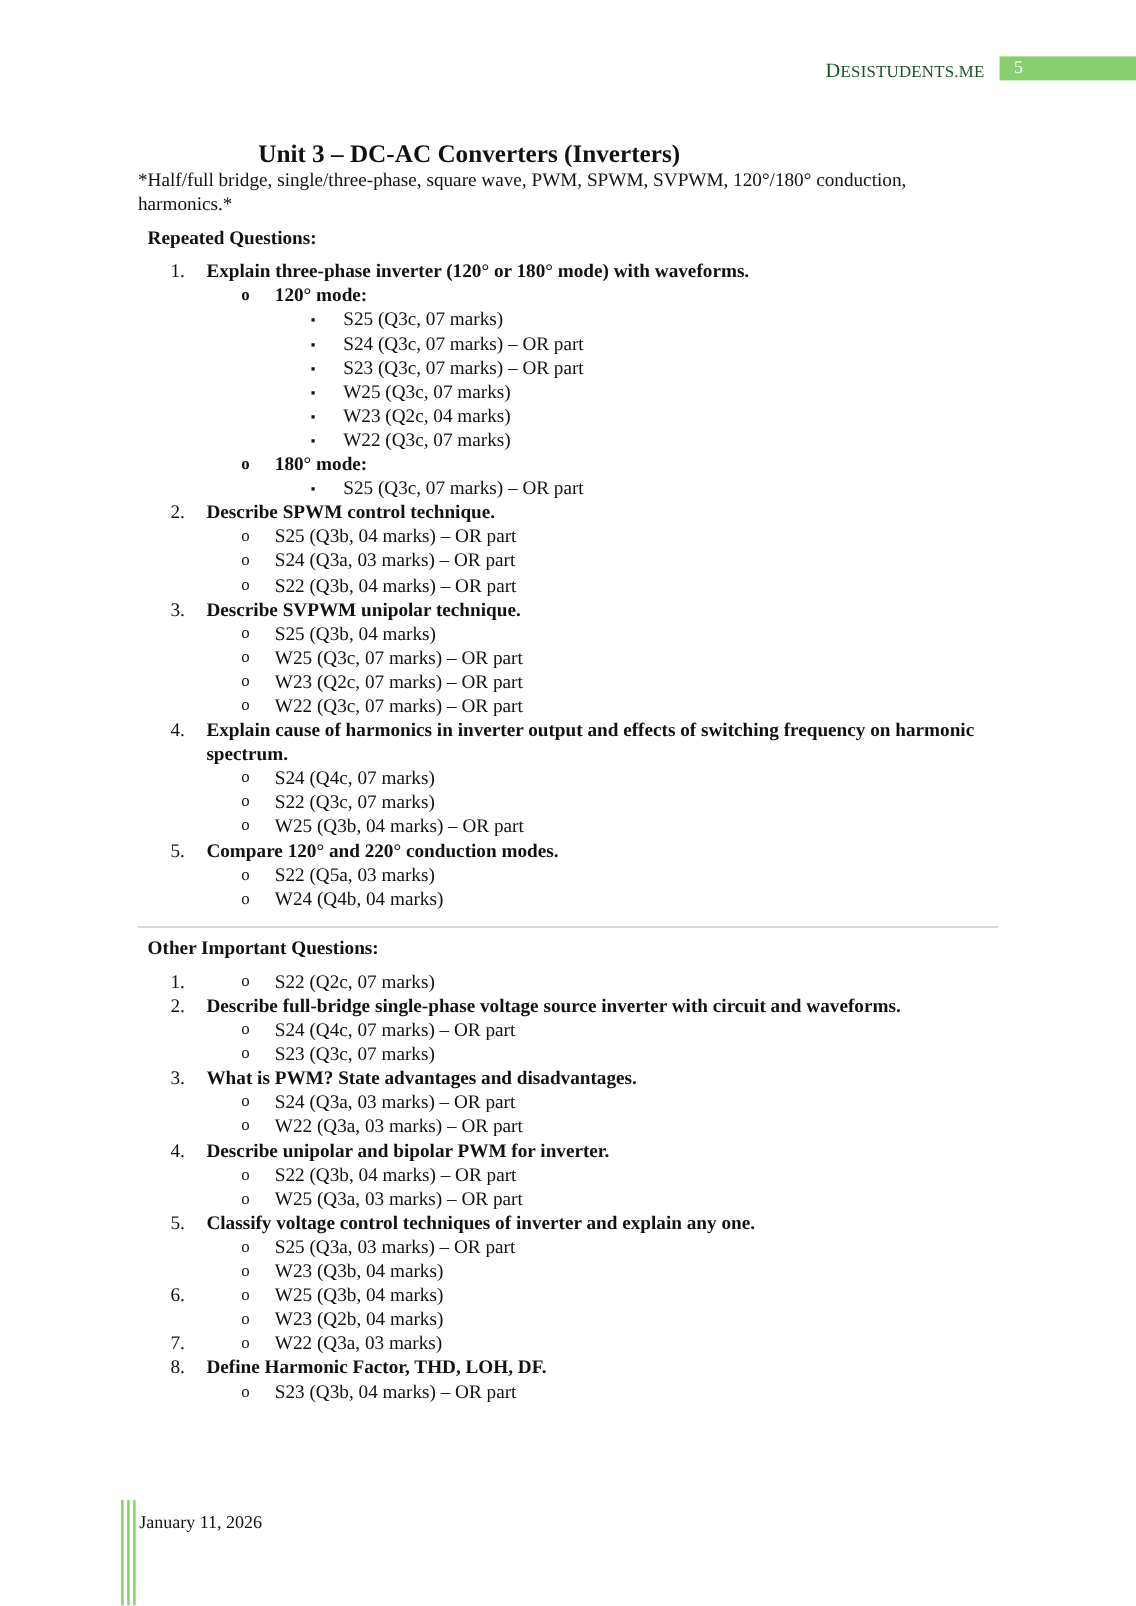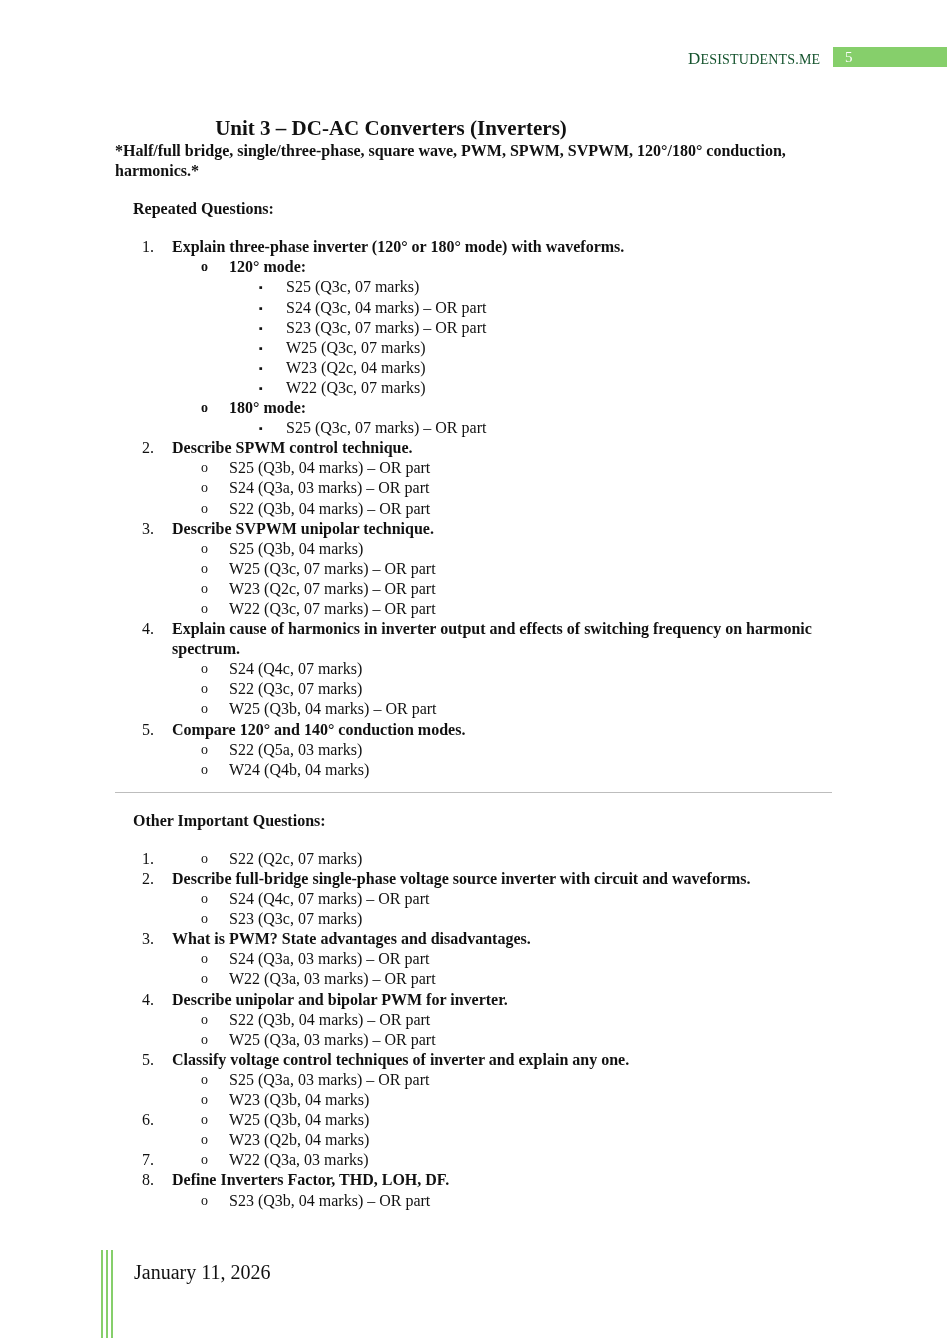--- a/index.html
+++ b/index.html
@@ -7,72 +7,72 @@
          font-family: "Liberation Serif", "DejaVu Serif", serif; color: #111; }
   .header-site { position: absolute; left: 688px; top: 49px; font-size: 14px; color: #14532d;
                  letter-spacing: 0.2px; font-variant: small-caps; }
   .header-site .cap { font-size: 17px; }
   .page-badge { position: absolute; left: 833px; top: 47px; width: 114px; height: 20px;
                 background: #86cf6b; color: #fff; font-size: 15px; line-height: 20px;
                 padding-left: 12px; box-sizing: border-box; }
   .title { position: absolute; top: 116px; left: 0; width: 782px; text-align: center;
            font-weight: bold; font-size: 21px; }
   .content { position: absolute; left: 115px; top: 141px; width: 715px; font-size: 16px; line-height: 20.1px; }
-  .subtitle { margin: 0; font-weight: bold; }
-  .section-head { font-weight: bold; margin: 18px; }
+  .subtitle { margin: 0; }
+  .section-head { font-weight: bold; margin: 8px; }
   .q-item { position: relative; padding-left: 57px; }
   .q-num { position: absolute; left: 27px; top: 0; }
   .q-text { font-weight: bold; }
   .sub { position: relative; padding-left: 114px; }
   .sub .bullet { position: absolute; left: 86px; top: 0; font-size: 14px; }
   .sub.head { font-weight: bold; }
   .subsub { position: relative; padding-left: 171px; }
   .subsub .bullet { position: absolute; left: 144px; top: 0; font-size: 11px; }
   .divider { height: 0; border-top: 1.5px solid #bdbdbd; margin: 12px 0 4px 0; width: 717px; }
   .footer-bars { position: absolute; left: 101px; top: 1250px; width: 14px; height: 88px; }
   .footer-bars span { position: absolute; top: 0; width: 2px; height: 88px; background: #86cf6b; }
-  .footer-date { position: absolute; left: 134px; top: 1261px; font-size: 20px; }
+  .footer-date { position: absolute; left: 116px; top: 1261px; font-size: 15px; }
 </style>
 </head>
 <body>
 
 <div class="header-site"><span class="cap">D</span><span>ESISTUDENTS.ME</span></div>
 <div class="page-badge">5</div>
 
 <div class="title">Unit 3 – DC-AC Converters (Inverters)</div>
 
 <div class="content">
   <p class="subtitle">*Half/full bridge, single/three-phase, square wave, PWM, SPWM, SVPWM, 120°/180° conduction, harmonics.*</p>
 
   <p class="section-head">Repeated Questions:</p>
   <div id="repeated-list">
       <div class="q-item"><span class="q-num">1.</span><span class="q-text">Explain three-phase inverter (120° or 180° mode) with waveforms.</span></div>
       <div class="sub head"><span class="bullet">o</span><span>120° mode:</span></div>
       <div class="subsub"><span class="bullet">▪</span><span>S25 (Q3c, 07 marks)</span></div>
-      <div class="subsub"><span class="bullet">▪</span><span>S24 (Q3c, 04 marks) – OR part</span></div>
+      <div class="subsub"><span class="bullet">▪</span><span>S24 (Q3c, 07 marks) – OR part</span></div>
       <div class="subsub"><span class="bullet">▪</span><span>S23 (Q3c, 07 marks) – OR part</span></div>
       <div class="subsub"><span class="bullet">▪</span><span>W25 (Q3c, 07 marks)</span></div>
       <div class="subsub"><span class="bullet">▪</span><span>W23 (Q2c, 04 marks)</span></div>
       <div class="subsub"><span class="bullet">▪</span><span>W22 (Q3c, 07 marks)</span></div>
       <div class="sub head"><span class="bullet">o</span><span>180° mode:</span></div>
       <div class="subsub"><span class="bullet">▪</span><span>S25 (Q3c, 07 marks) – OR part</span></div>
       <div class="q-item"><span class="q-num">2.</span><span class="q-text">Describe SPWM control technique.</span></div>
       <div class="sub"><span class="bullet">o</span><span>S25 (Q3b, 04 marks) – OR part</span></div>
       <div class="sub"><span class="bullet">o</span><span>S24 (Q3a, 03 marks) – OR part</span></div>
       <div class="sub"><span class="bullet">o</span><span>S22 (Q3b, 04 marks) – OR part</span></div>
       <div class="q-item"><span class="q-num">3.</span><span class="q-text">Describe SVPWM unipolar technique.</span></div>
       <div class="sub"><span class="bullet">o</span><span>S25 (Q3b, 04 marks)</span></div>
       <div class="sub"><span class="bullet">o</span><span>W25 (Q3c, 07 marks) – OR part</span></div>
       <div class="sub"><span class="bullet">o</span><span>W23 (Q2c, 07 marks) – OR part</span></div>
       <div class="sub"><span class="bullet">o</span><span>W22 (Q3c, 07 marks) – OR part</span></div>
       <div class="q-item"><span class="q-num">4.</span><span class="q-text">Explain cause of harmonics in inverter output and effects of switching frequency on harmonic spectrum.</span></div>
       <div class="sub"><span class="bullet">o</span><span>S24 (Q4c, 07 marks)</span></div>
       <div class="sub"><span class="bullet">o</span><span>S22 (Q3c, 07 marks)</span></div>
       <div class="sub"><span class="bullet">o</span><span>W25 (Q3b, 04 marks) – OR part</span></div>
-      <div class="q-item"><span class="q-num">5.</span><span class="q-text">Compare 120° and 140° conduction modes.</span></div>
+      <div class="q-item"><span class="q-num">5.</span><span class="q-text">Compare 120° and 220° conduction modes.</span></div>
       <div class="sub"><span class="bullet">o</span><span>S22 (Q5a, 03 marks)</span></div>
       <div class="sub"><span class="bullet">o</span><span>W24 (Q4b, 04 marks)</span></div>
     </div>
 
   <div class="divider"></div>
 
   <p class="section-head">Other Important Questions:</p>
   <div id="other-list">
       <div class="q-item"><span class="q-num">1.</span></div>
       <div class="sub"><span class="bullet">o</span><span>S22 (Q2c, 07 marks)</span></div>
@@ -86,21 +86,21 @@
       <div class="sub"><span class="bullet">o</span><span>S22 (Q3b, 04 marks) – OR part</span></div>
       <div class="sub"><span class="bullet">o</span><span>W25 (Q3a, 03 marks) – OR part</span></div>
       <div class="q-item"><span class="q-num">5.</span><span class="q-text">Classify voltage control techniques of inverter and explain any one.</span></div>
       <div class="sub"><span class="bullet">o</span><span>S25 (Q3a, 03 marks) – OR part</span></div>
       <div class="sub"><span class="bullet">o</span><span>W23 (Q3b, 04 marks)</span></div>
       <div class="q-item"><span class="q-num">6.</span></div>
       <div class="sub"><span class="bullet">o</span><span>W25 (Q3b, 04 marks)</span></div>
       <div class="sub"><span class="bullet">o</span><span>W23 (Q2b, 04 marks)</span></div>
       <div class="q-item"><span class="q-num">7.</span></div>
       <div class="sub"><span class="bullet">o</span><span>W22 (Q3a, 03 marks)</span></div>
-      <div class="q-item"><span class="q-num">8.</span><span class="q-text">Define Inverters Factor, THD, LOH, DF.</span></div>
+      <div class="q-item"><span class="q-num">8.</span><span class="q-text">Define Harmonic Factor, THD, LOH, DF.</span></div>
       <div class="sub"><span class="bullet">o</span><span>S23 (Q3b, 04 marks) – OR part</span></div>
     </div>
 </div>
 
 <div class="footer-bars">
   <span style="left:0"></span>
   <span style="left:5px"></span>
   <span style="left:10px"></span>
 </div>
 <div class="footer-date">January 11, 2026</div>

